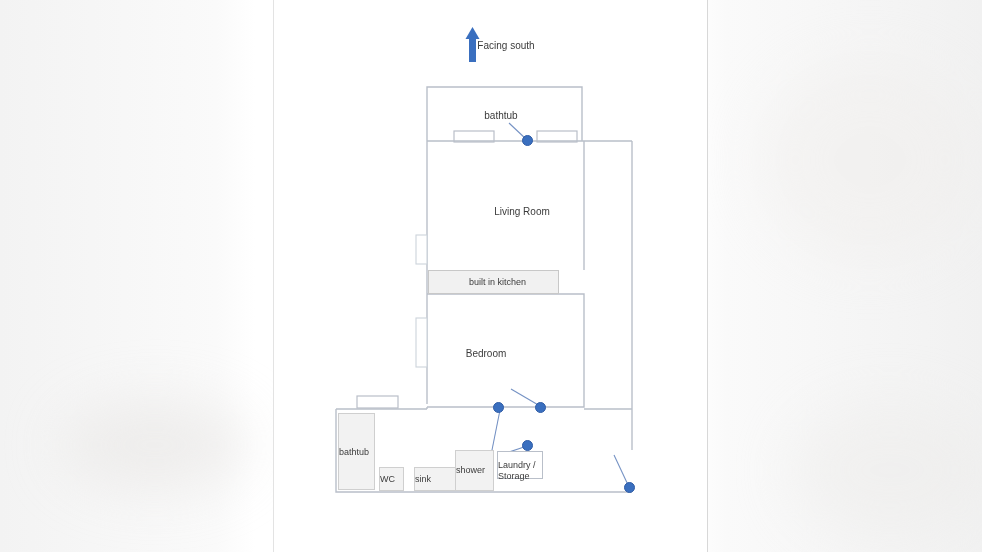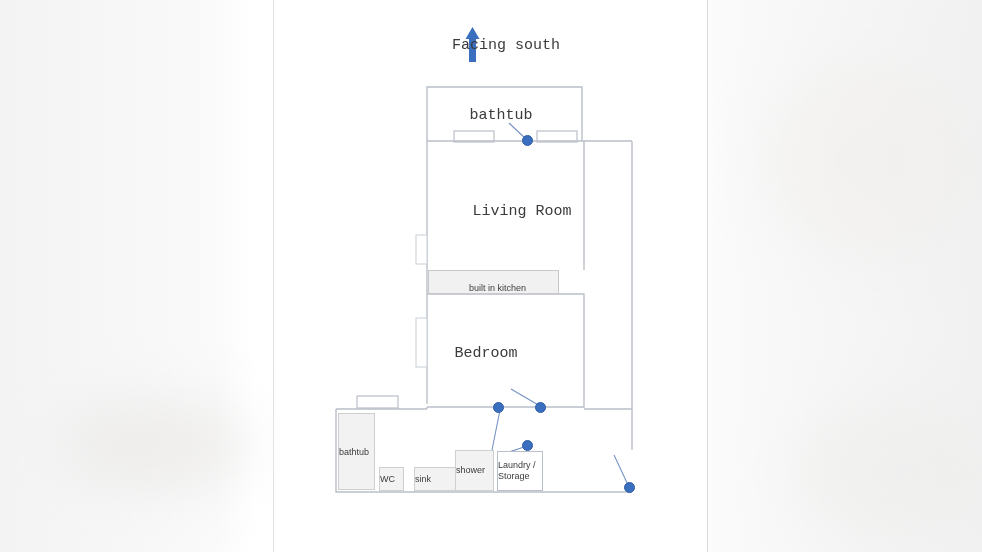--- a/index.html
+++ b/index.html
@@ -35,24 +35,24 @@
   }
   .canvas {
     position: absolute;
     left: 0; top: 0;
     width: 982px;
     height: 552px;
   }
   .lbl {
     position: absolute;
     color: #3b3b3b;
-    font-size: 15px;
+    font-size: 10px;
     line-height: 11px;
     white-space: nowrap;
-    font-family: Liberation Mono, monospace;
+    font-family: Liberation Sans, sans-serif;
   }
   .lbl.center {
     text-align: center;
     transform: translateX(-50%);
   }
   .fixture {
     position: absolute;
     box-sizing: border-box;
     background: #f2f2f2;
     border: 1px solid #cfcfcf;
@@ -65,21 +65,21 @@
     color: #3b3b3b;
     font-size: 9px;
     line-height: 11px;
   }
   .kitchen {
     position: absolute;
     box-sizing: border-box;
     background: #f1f1f1;
     border: 1px solid #c8c8c8;
     display: flex;
-    align-items: flex-end;
+    align-items: center;
     justify-content: center;
     color: #3b3b3b;
     font-size: 9px;
     padding-left: 8px;
   }
   .dot {
     position: absolute;
     width: 11px;
     height: 11px;
     border-radius: 50%;
@@ -168,21 +168,21 @@
   </div>
 
   <div class="fixture" style="left:414px; top:467px; width:46px; height:24px;">
     <span class="fx-text" style="top:6px;">sink</span>
   </div>
 
   <div class="fixture" style="left:455px; top:450px; width:39px; height:41px;">
     <span class="fx-text" style="top:14px;">shower</span>
   </div>
 
-  <div class="fixture" style="left:497px; top:451px; width:46px; height:40px; background:#ffffff; border-color:#b9bfc9;">
+  <div class="fixture" style="left:497px; top:451px; width:46px; height:28px; background:#ffffff; border-color:#b9bfc9;">
     <span class="fx-text" style="top:8px;">Laundry /</span>
     <span class="fx-text" style="top:19px;">Storage</span>
   </div>
 
   <div class="lbl center" style="left:506px; top:40px;">Facing south</div>
 
   <div class="lbl center" style="left:501px; top:110px;">bathtub</div>
 
   <div class="lbl center" style="left:522px; top:206px;">Living Room</div>
 

